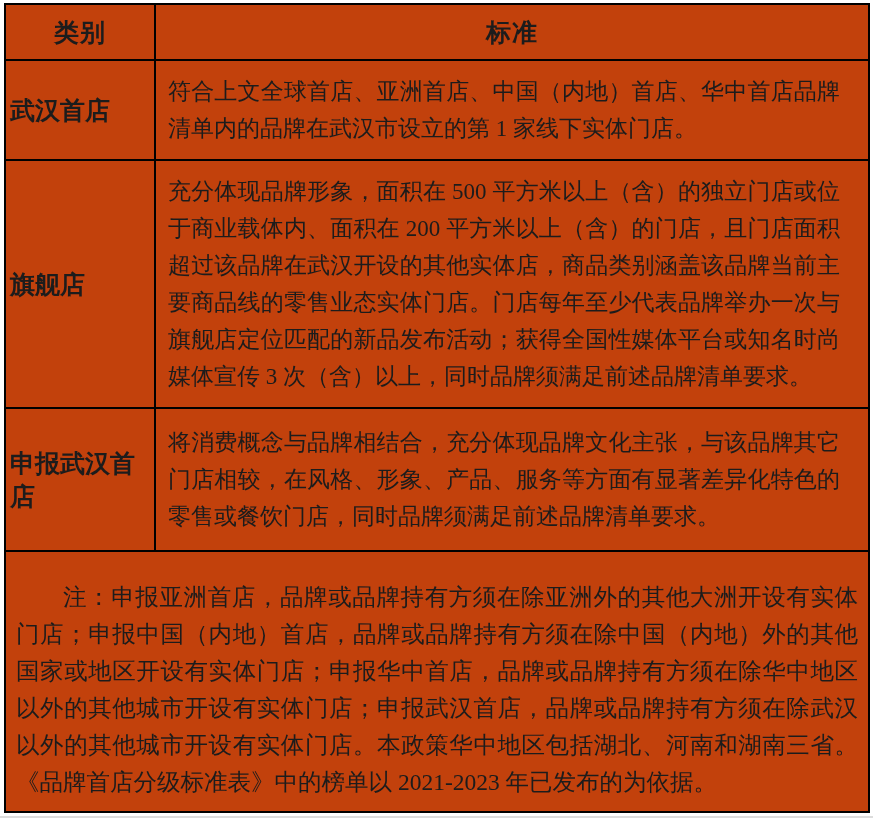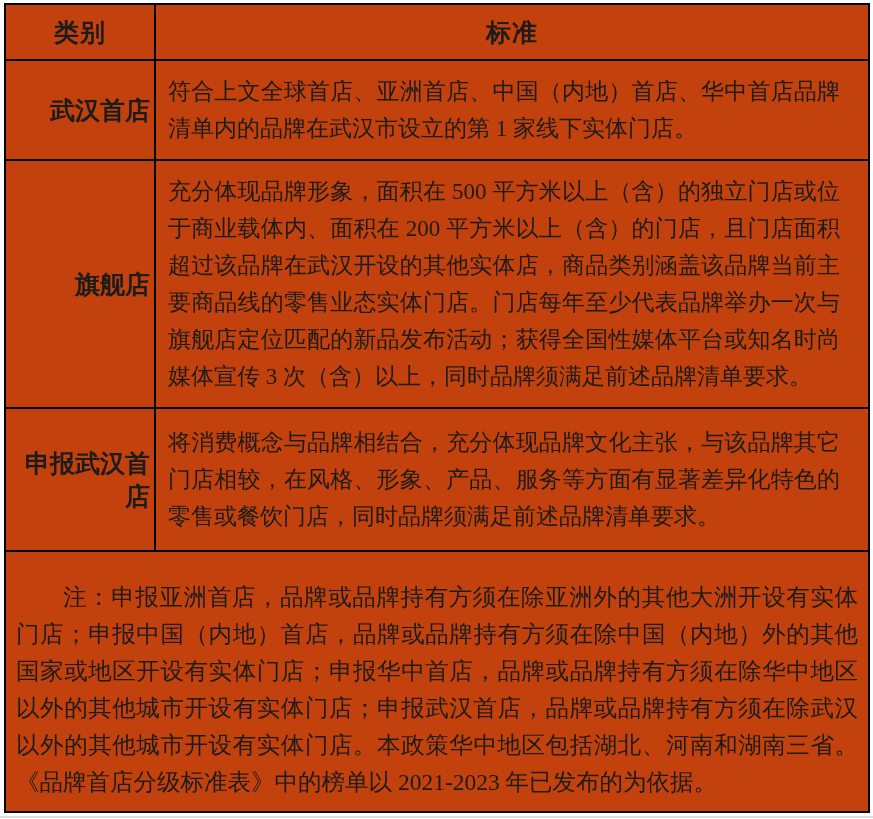--- a/index.html
+++ b/index.html
@@ -41,21 +41,21 @@
     font-weight: bold;
     font-size: 25px;
     text-align: center;
     letter-spacing: 1px;
     padding: 0;
   }
   td.category-cell {
     font-family: "Liberation Sans", "DejaVu Sans", sans-serif;
     font-weight: bold;
     font-size: 25px;
-    text-align: right;
+    text-align: left;
     letter-spacing: 0px;
     padding: 0 4px;
   }
   td.standard-cell {
     font-family: "Liberation Serif", "DejaVu Serif", serif;
     font-size: 23px;
     line-height: 37px;
     text-align: justify;
     padding: 12px 28px 12px 12px;
   }

